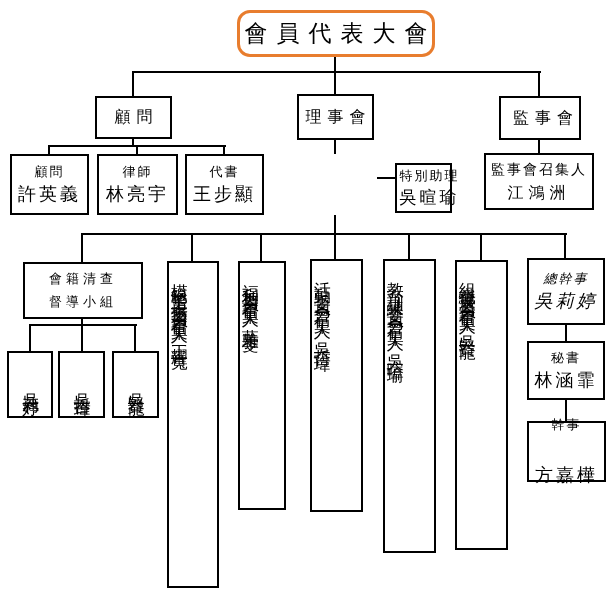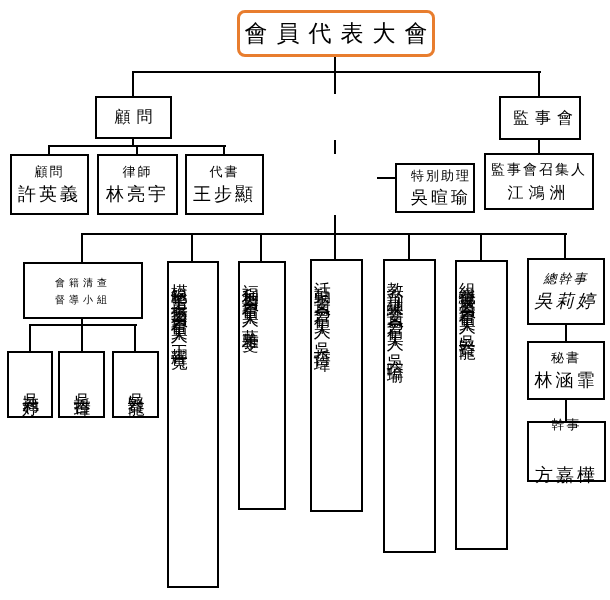--- a/index.html
+++ b/index.html
@@ -19,28 +19,28 @@
     border: 2px solid #000000;
     display: flex;
     flex-direction: column;
     align-items: center;
     justify-content: center;
     text-align: center;
     z-index: 2;
   }
   .root-box {
     border: 3px solid #E87D2E;
-    border-radius: 8px;
+    border-radius: 13px;
   }
   .root-label { font-size: 23px; letter-spacing: 9px; text-indent: 9px; white-space: nowrap; }
   .lvl2-label { font-size: 16px; letter-spacing: 6px; text-indent: 6px; white-space: nowrap; }
   .t  { font-size: 13px; letter-spacing: 2px; line-height: 1.3; white-space: nowrap; }
   .n  { font-size: 18px; letter-spacing: 3px; line-height: 1.2; margin-top: 3px; white-space: nowrap; }
   .n-lg { font-size: 16px; letter-spacing: 5px; }
-  .two-line { font-size: 10px; letter-spacing: 4px; line-height: 1.7; white-space: nowrap; }
+  .two-line { font-size: 13px; letter-spacing: 4px; line-height: 1.7; white-space: nowrap; }
   
   .vbox { justify-content: flex-start; flex-direction: row; align-items: flex-start; padding-top: 7px; }
   .vtext {
     writing-mode: vertical-rl;
     text-orientation: upright;
     font-size: 17px;
     letter-spacing: 4px;
     line-height: 1.1;
   }
   .vsp6 .vtext { letter-spacing: 6px; }
@@ -92,38 +92,41 @@
   <div class="vline" style="left:565px; top:317px; height:24px;"></div>
   <div class="vline" style="left:565px; top:400px; height:21px;"></div>
 
   <div class="box root-box" style="left:237px; top:10px; width:198px; height:47px;">
     <span class="root-label">會員代表大會</span>
   </div>
 
   <div class="box" style="left:95px; top:96px; width:77px; height:43px;">
     <span class="lvl2-label">顧問</span>
   </div>
+  <div class="box" style="left:297px; top:94px; width:77px; height:46px;">
+    <span class="lvl2-label">理事會</span>
+  </div>
   <div class="box" style="left:499px; top:96px; width:82px; height:44px;align-items:flex-end;">
     <span class="lvl2-label">監事會</span>
   </div>
 
   <div class="box" style="left:10px; top:154px; width:79px; height:61px;">
     <span class="t">顧問</span>
     <span class="n">許英義</span>
   </div>
   <div class="box" style="left:97px; top:154px; width:81px; height:61px;">
     <span class="t">律師</span>
     <span class="n">林亮宇</span>
   </div>
   <div class="box" style="left:185px; top:154px; width:79px; height:61px;">
     <span class="t">代書</span>
     <span class="n">王步顯</span>
   </div>
 
-  <div class="box" style="left:395px; top:163px; width:80px; height:50px;padding-left:12px;">
+  <div class="box" style="left:395px; top:163px; width:57px; height:50px;padding-left:12px;">
     <span class="t">特別助理</span>
     <span class="n" style="font-size:17px;">吳暄瑜</span>
   </div>
   <div class="box" style="left:484px; top:153px; width:110px; height:57px;">
     <span class="t" style="font-size:14px;">監事會召集人</span>
     <span class="n n-lg">江鴻洲</span>
   </div>
 
   <div class="box" style="left:23px; top:262px; width:120px; height:57px;">
     <span class="two-line">會籍清查</span>

